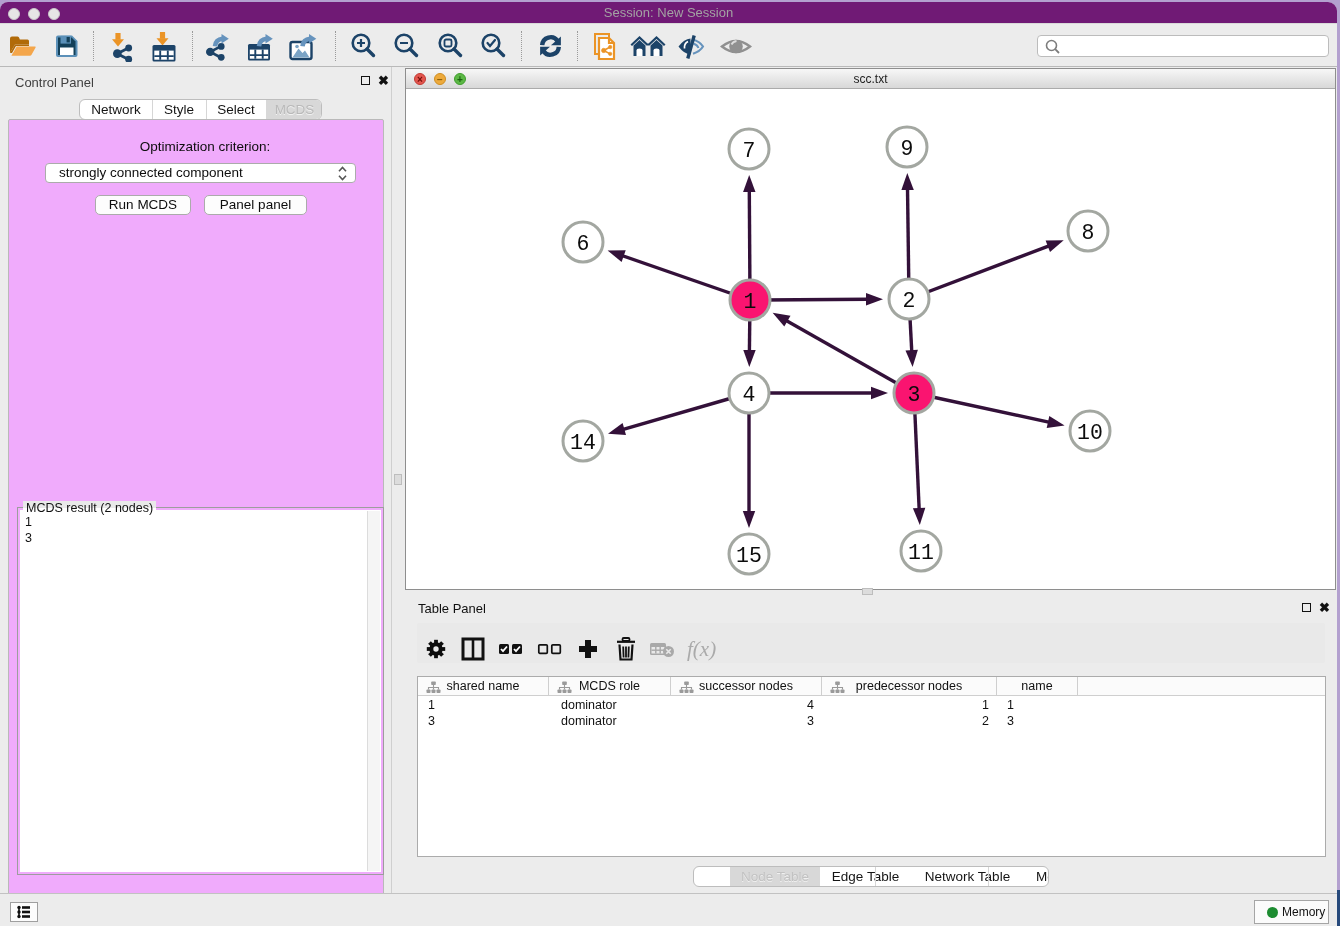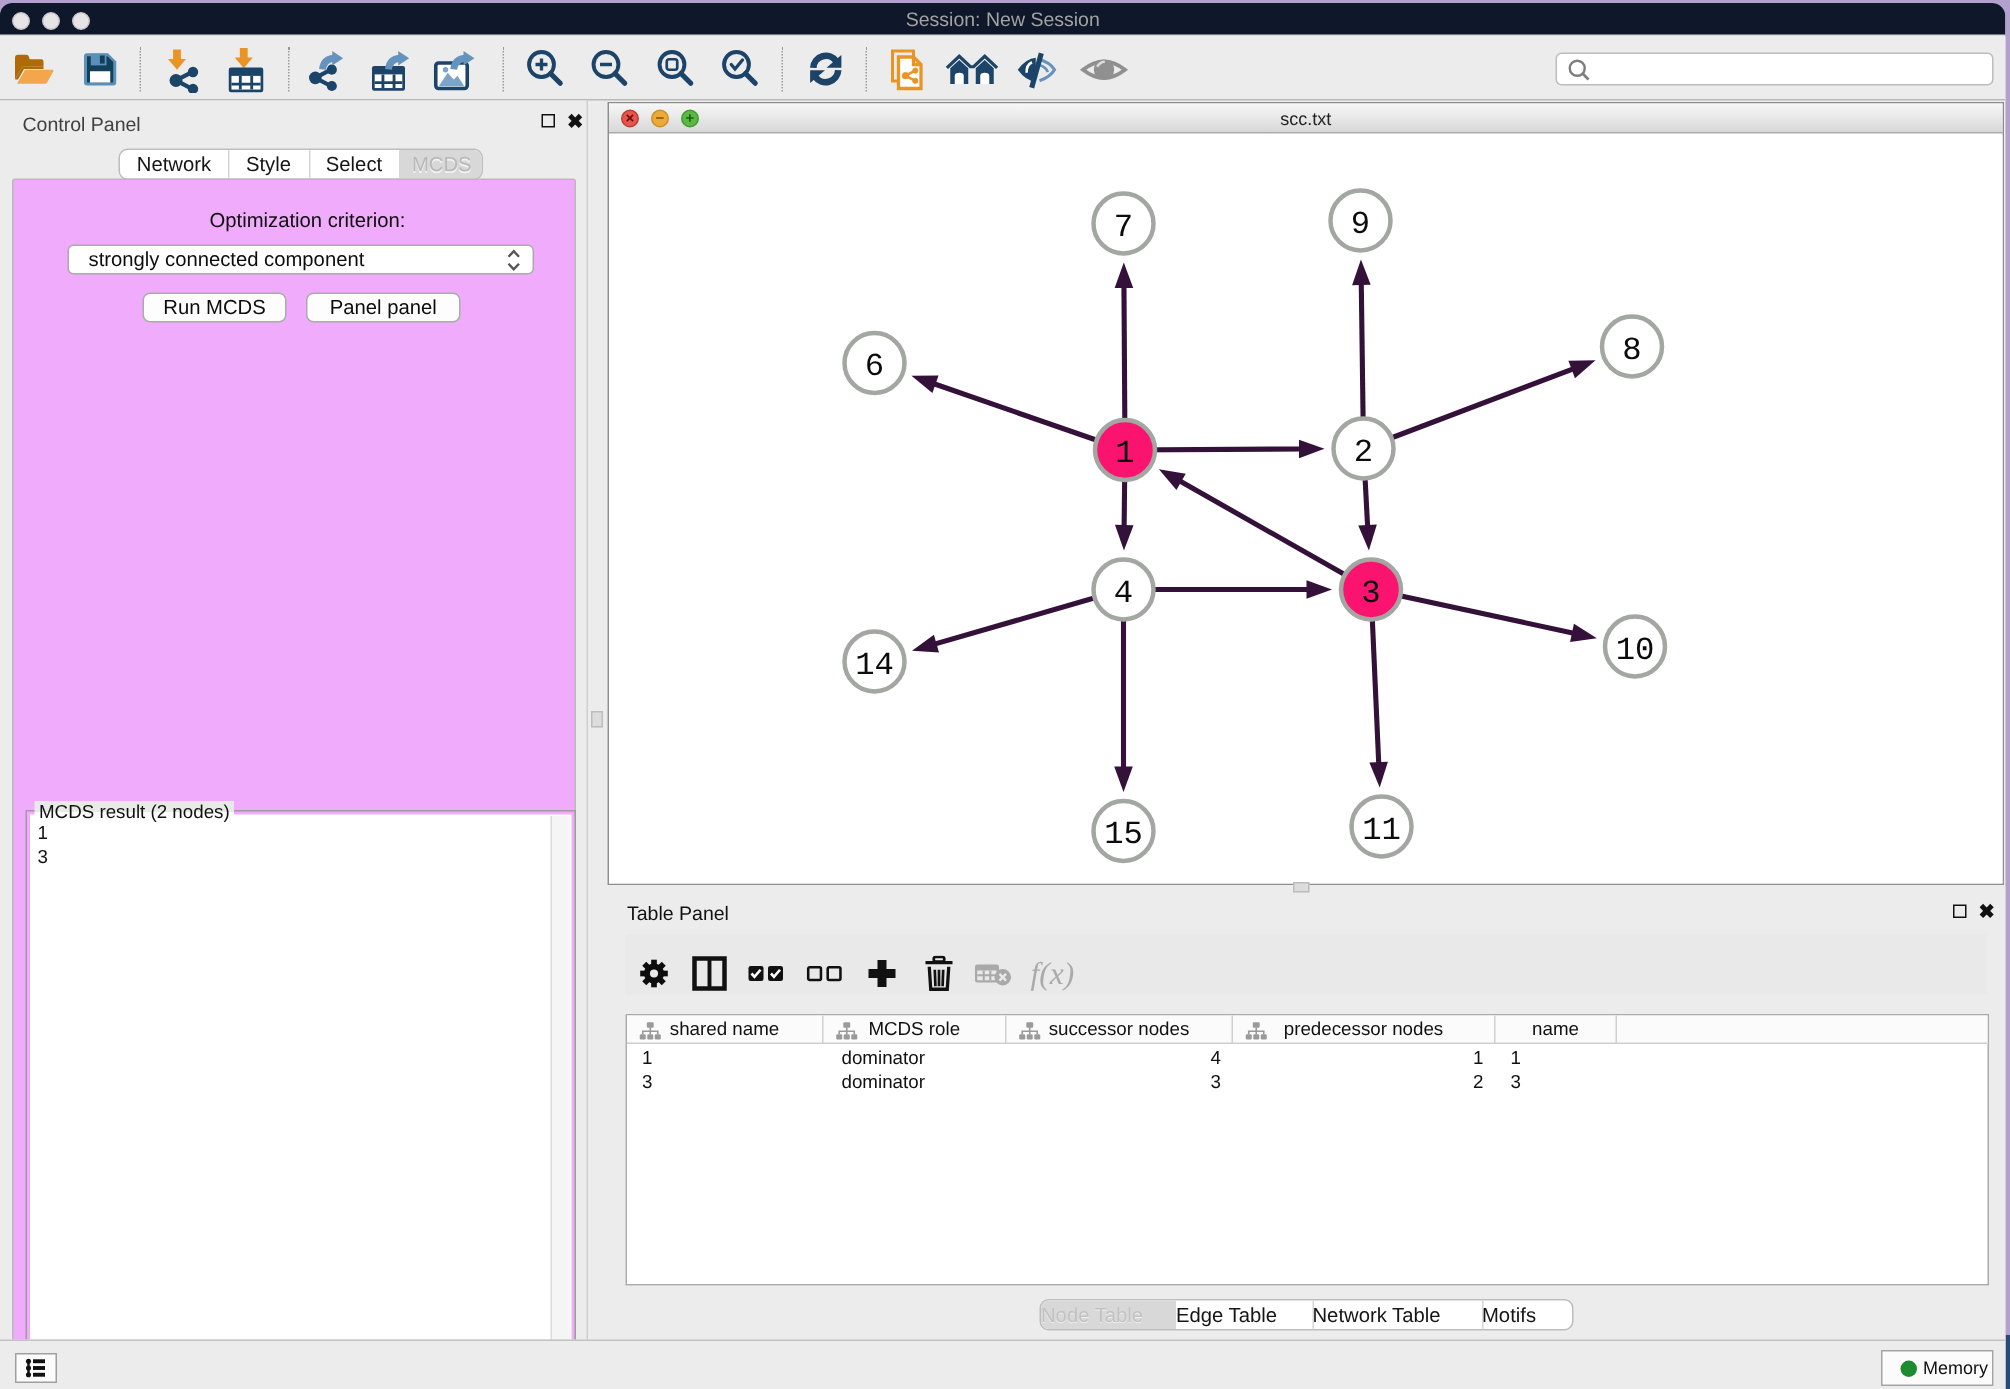--- a/index.html
+++ b/index.html
@@ -1,21 +1,21 @@
 <!DOCTYPE html>
 <html><head>
 <meta charset="utf-8">
 <style>
 * { margin:0; padding:0; box-sizing:border-box; }
 html,body { width:1340px; height:926px; overflow:hidden; }
 body { background:#b3a0cf; font-family:"Liberation Sans", sans-serif; position:relative; }
 #win { position:absolute; left:0; top:2px; width:1337px; height:924px; background:#ececec;
   border-radius: 8px 9px 0 0; overflow:hidden; }
 
-#titlebar { position:absolute; left:0; top:0; width:100%; height:22px; background:#0f172a;
+#titlebar { position:absolute; left:0; top:0; width:100%; height:22px; background:#701a75;
   border-bottom:1px solid #d9d9d9; }
 .tl { position:absolute; top:5.5px; width:12px; height:12px; border-radius:50%;
   background:#e6e4e6; border:1px solid #c8c6c8; }
 #titlebar .t1{left:8px;} #titlebar .t2{left:28px;} #titlebar .t3{left:48px;}
 #apptitle { position:absolute; top:3px; left:0; width:100%; text-align:center;
   font-size:13px; color:#a3a3a3; }
 
 #toolbar { position:absolute; left:0; top:23px; width:100%; height:42px; background:#ececec;
   border-bottom:1px solid #b9b9b9; }
 .tbi { position:absolute; top:7px; }
@@ -35,21 +35,21 @@
 #cptabs .sep { position:absolute; top:0; height:100%; border-left:1px solid #d6d6d6; }
 #cptabs .dis { background:#d8d8d8; color:#b9b9b9; text-shadow:0 1px 0 #f2f2f2; }
 #cpcontent { position:absolute; left:8px; top:52px; width:376px; height:829px;
   background:#f0abfc; border:1px solid #b9b9b9; border-radius:2px; }
 #optlabel { position:absolute; left:9px; top:19px; width:100%; text-align:center; font-size:13.5px; color:#0d0d0d; }
 #dropdown { position:absolute; left:36px; top:43px; width:311px; height:20px;
   background:#fff; border:1px solid #ababab; border-radius:4px; font-size:13.5px; color:#0d0d0d;padding-left:29px; }
 #dropdown span { position:absolute; left:13px; top:1px; }
 .btn { position:absolute; height:20px; background:#fdfdfd; border:1px solid #ababab;
   border-radius:5px; font-size:13.5px; color:#0d0d0d; text-align:center; padding-top:1px; }
-#fieldset { position:absolute; left:8px; top:381px; width:367px; height:374px;margin-top:33px; }
+#fieldset { position:absolute; left:8px; top:381px; width:367px; height:374px; }
 #fieldset .bord { position:absolute; left:0; top:6px; width:100%; height:368px; border:1px solid #9d9d9d; }
 #fieldset .leg { position:absolute; left:6px; top:0; padding:0 3px; z-index:3; background:linear-gradient(#e9e9e9 0 52%, #ffffff 52% 100%);
   font-size:12.5px; color:#111; }
 #fieldset .inner { position:absolute; left:3px; top:9px; width:361px; height:362px; background:#fff;
   font-size:12.5px; color:#111; }
 #fieldset .sbar { position:absolute; right:1px; top:1px; width:13px; height:360px; background:#f5f5f5;
   border-left:1px solid #dcdcdc; }
 
 #netwin { position:absolute; left:405px; top:66px; width:931px; height:522px;
   border:1px solid #8e8e8e; background:#fff; }
@@ -67,21 +67,21 @@
 #ttable { position:absolute; left:12px; top:85px; width:909px; height:181px; background:#fff;
   border:1px solid #ababab; font-size:12.5px; color:#111; }
 #thead { position:absolute; left:0; top:0; width:100%; height:19px; background:#fbfbfb;
   border-bottom:1px solid #cfcfcf; }
 #thead .hc { position:absolute; top:0; height:19px; border-right:1px solid #cfcfcf; text-align:center; padding-top:2px; }
 #thead .hic { position:absolute; top:4px; }
 .trow { position:absolute; left:0; width:100%; height:17px; }
 .trow div { position:absolute; top:1px; }
 #ttabs { position:absolute; left:288px; top:275px; width:356px; height:21px; background:#fff;
   border:1px solid #bdbdbd; border-radius:6px; font-size:13.5px; overflow:hidden; }
-#ttabs .tab { position:absolute; top:0; height:100%; padding-top:2px; color:#151515; }
+#ttabs .tab { position:absolute; top:0; height:100%; text-align:center; padding-top:2px; color:#151515;margin-left:36px; }
 #ttabs .sep { position:absolute; top:0; height:100%; border-left:1px solid #d6d6d6; }
 #ttabs .dis { background:#d8d8d8; color:#c2c2c2; text-shadow:0 1px 0 #f0f0f0; }
 
 #statusbar { position:absolute; left:0; top:891px; width:100%; height:33px; background:#ececec;
   border-top:1px solid #c2c2c2; }
 #listbtn { position:absolute; left:10px; top:8px; width:28px; height:20px; background:#fcfcfc;
   border:1px solid #9f9f9f; }
 #membtn { position:absolute; left:1254px; top:6px; width:75px; height:24px; background:#fbfbfb;
   border:1px solid #a5a5a5; font-size:12px; color:#111; }
 #membtn .dot { position:absolute; left:12px; top:6px; width:11px; height:11px; border-radius:50%; background:#1d8c31; }

